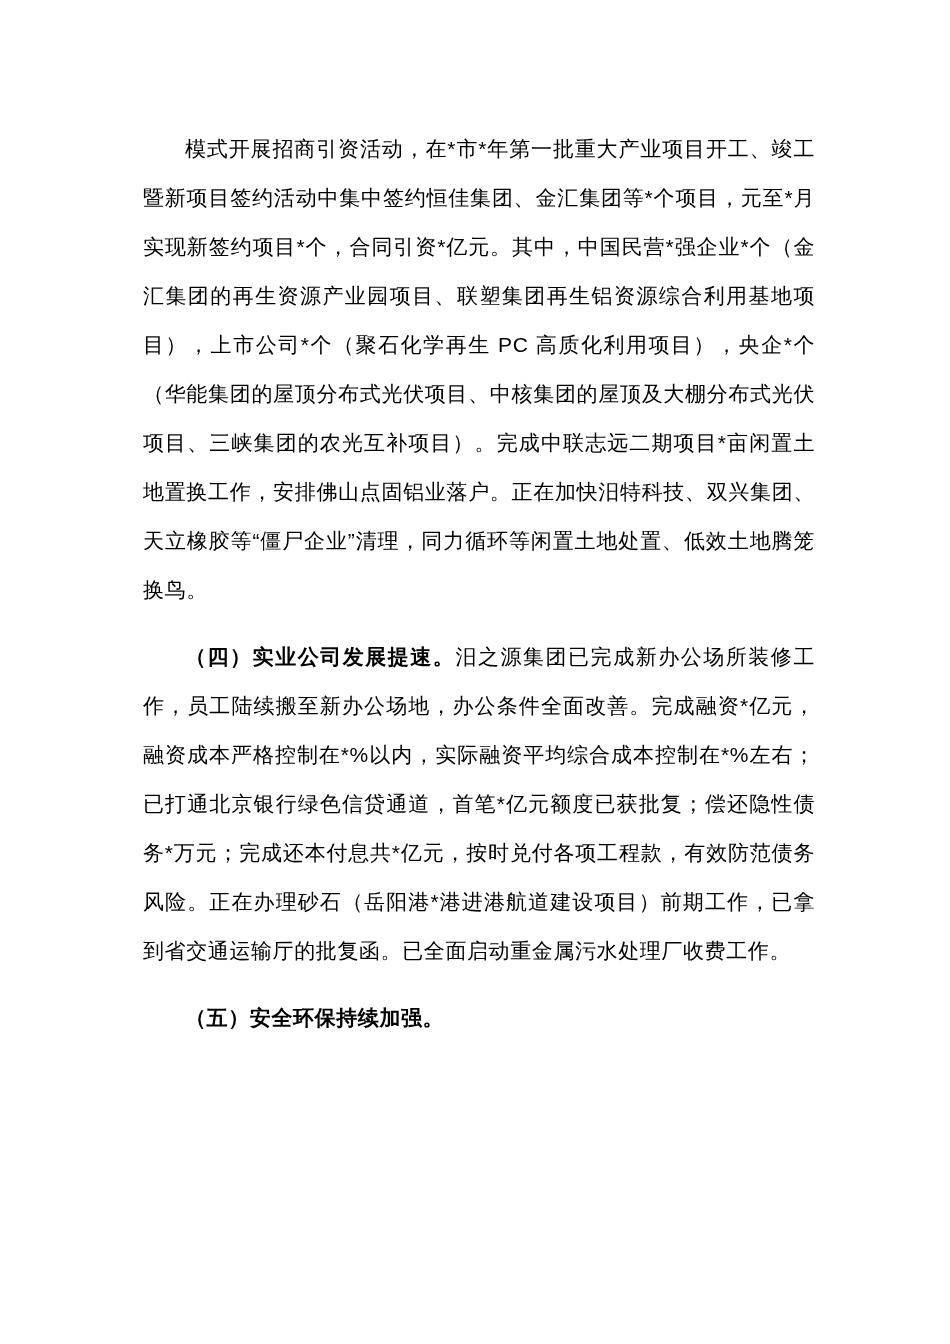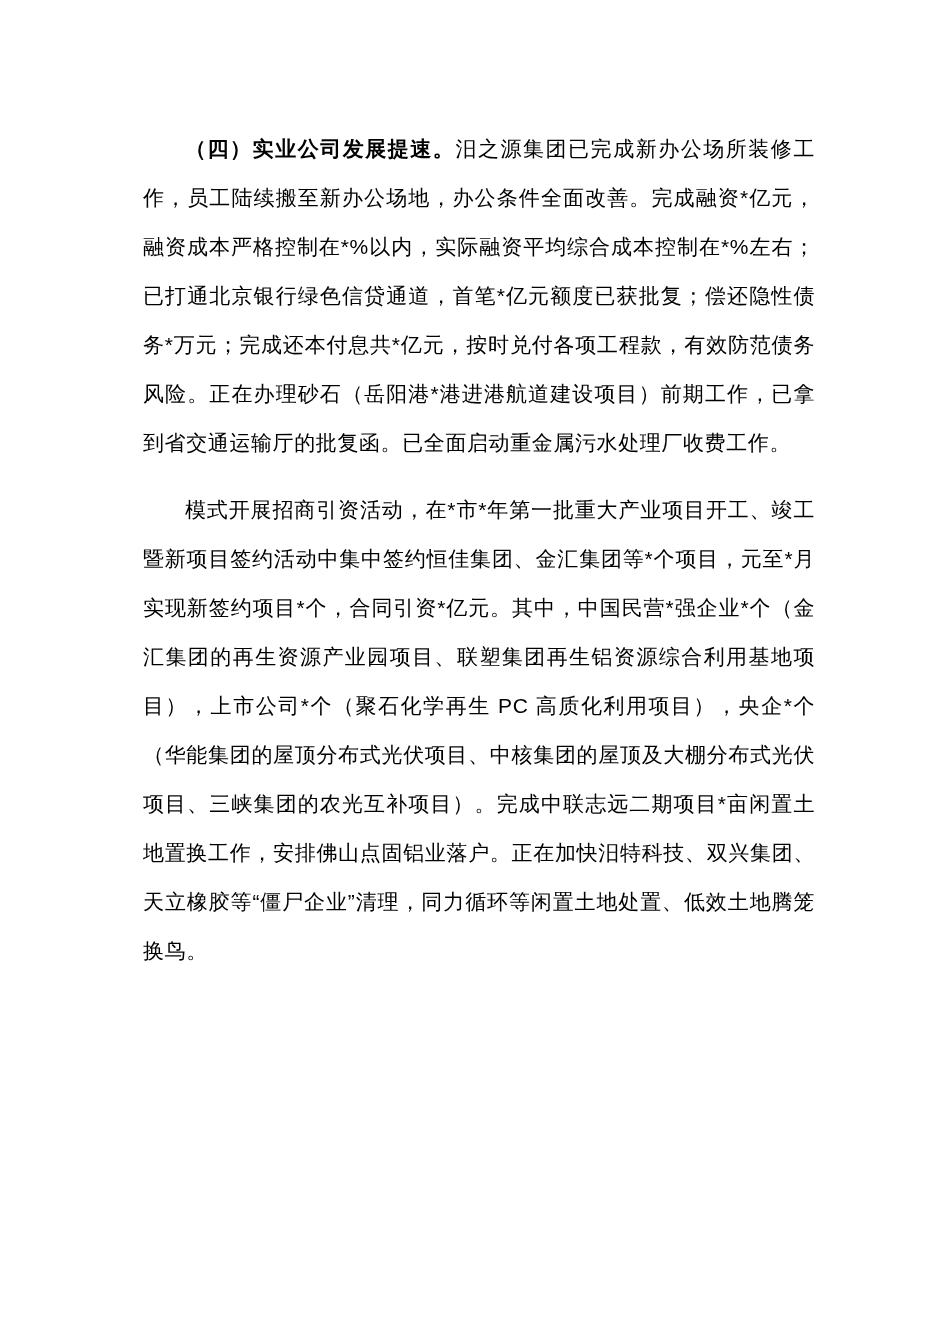--- a/index.html
+++ b/index.html
@@ -31,19 +31,20 @@
   .run-bold {
     font-weight: 700;
   }
 </style>
 </head>
 <body>
 
 <div class="page">
   <main class="doc-body">
 
+    <p class="para"><span>模式开展招商引资活动，在*市*年第一批重大产业项目开工、竣工暨新项目签约活动中集中签约恒佳集团、金汇集团等*个项目，元至*月实现新签约项目*个，合同引资*亿元。其中，中国民营*强企业*个（金汇集团的再生资源产业园项目、联塑集团再生铝资源综合利用基地项目），上市公司*个（聚石化学再生 PC 高质化利用项目），央企*个（华能集团的屋顶分布式光伏项目、中核集团的屋顶及大棚分布式光伏项目、三峡集团的农光互补项目）。完成中联志远二期项目*亩闲置土地置换工作，安排佛山点固铝业落户。正在加快汨特科技、双兴集团、天立橡胶等“僵尸企业”清理，同力循环等闲置土地处置、低效土地腾笼换鸟。</span></p>
+
     <p class="para"><span class="run-bold">（四）实业公司发展提速。</span><span>汨之源集团已完成新办公场所装修工作，员工陆续搬至新办公场地，办公条件全面改善。完成融资*亿元，融资成本严格控制在*%以内，实际融资平均综合成本控制在*%左右；已打通北京银行绿色信贷通道，首笔*亿元额度已获批复；偿还隐性债务*万元；完成还本付息共*亿元，按时兑付各项工程款，有效防范债务风险。正在办理砂石（岳阳港*港进港航道建设项目）前期工作，已拿到省交通运输厅的批复函。已全面启动重金属污水处理厂收费工作。</span></p>
 
-    <p class="para"><span>模式开展招商引资活动，在*市*年第一批重大产业项目开工、竣工暨新项目签约活动中集中签约恒佳集团、金汇集团等*个项目，元至*月实现新签约项目*个，合同引资*亿元。其中，中国民营*强企业*个（金汇集团的再生资源产业园项目、联塑集团再生铝资源综合利用基地项目），上市公司*个（聚石化学再生 PC 高质化利用项目），央企*个（华能集团的屋顶分布式光伏项目、中核集团的屋顶及大棚分布式光伏项目、三峡集团的农光互补项目）。完成中联志远二期项目*亩闲置土地置换工作，安排佛山点固铝业落户。正在加快汨特科技、双兴集团、天立橡胶等“僵尸企业”清理，同力循环等闲置土地处置、低效土地腾笼换鸟。</span></p>
-
+    <p class="para"><span class="run-bold">（五）安全环保持续加强。</span></p>
 
   </main>
 </div>
 
 </body></html>

